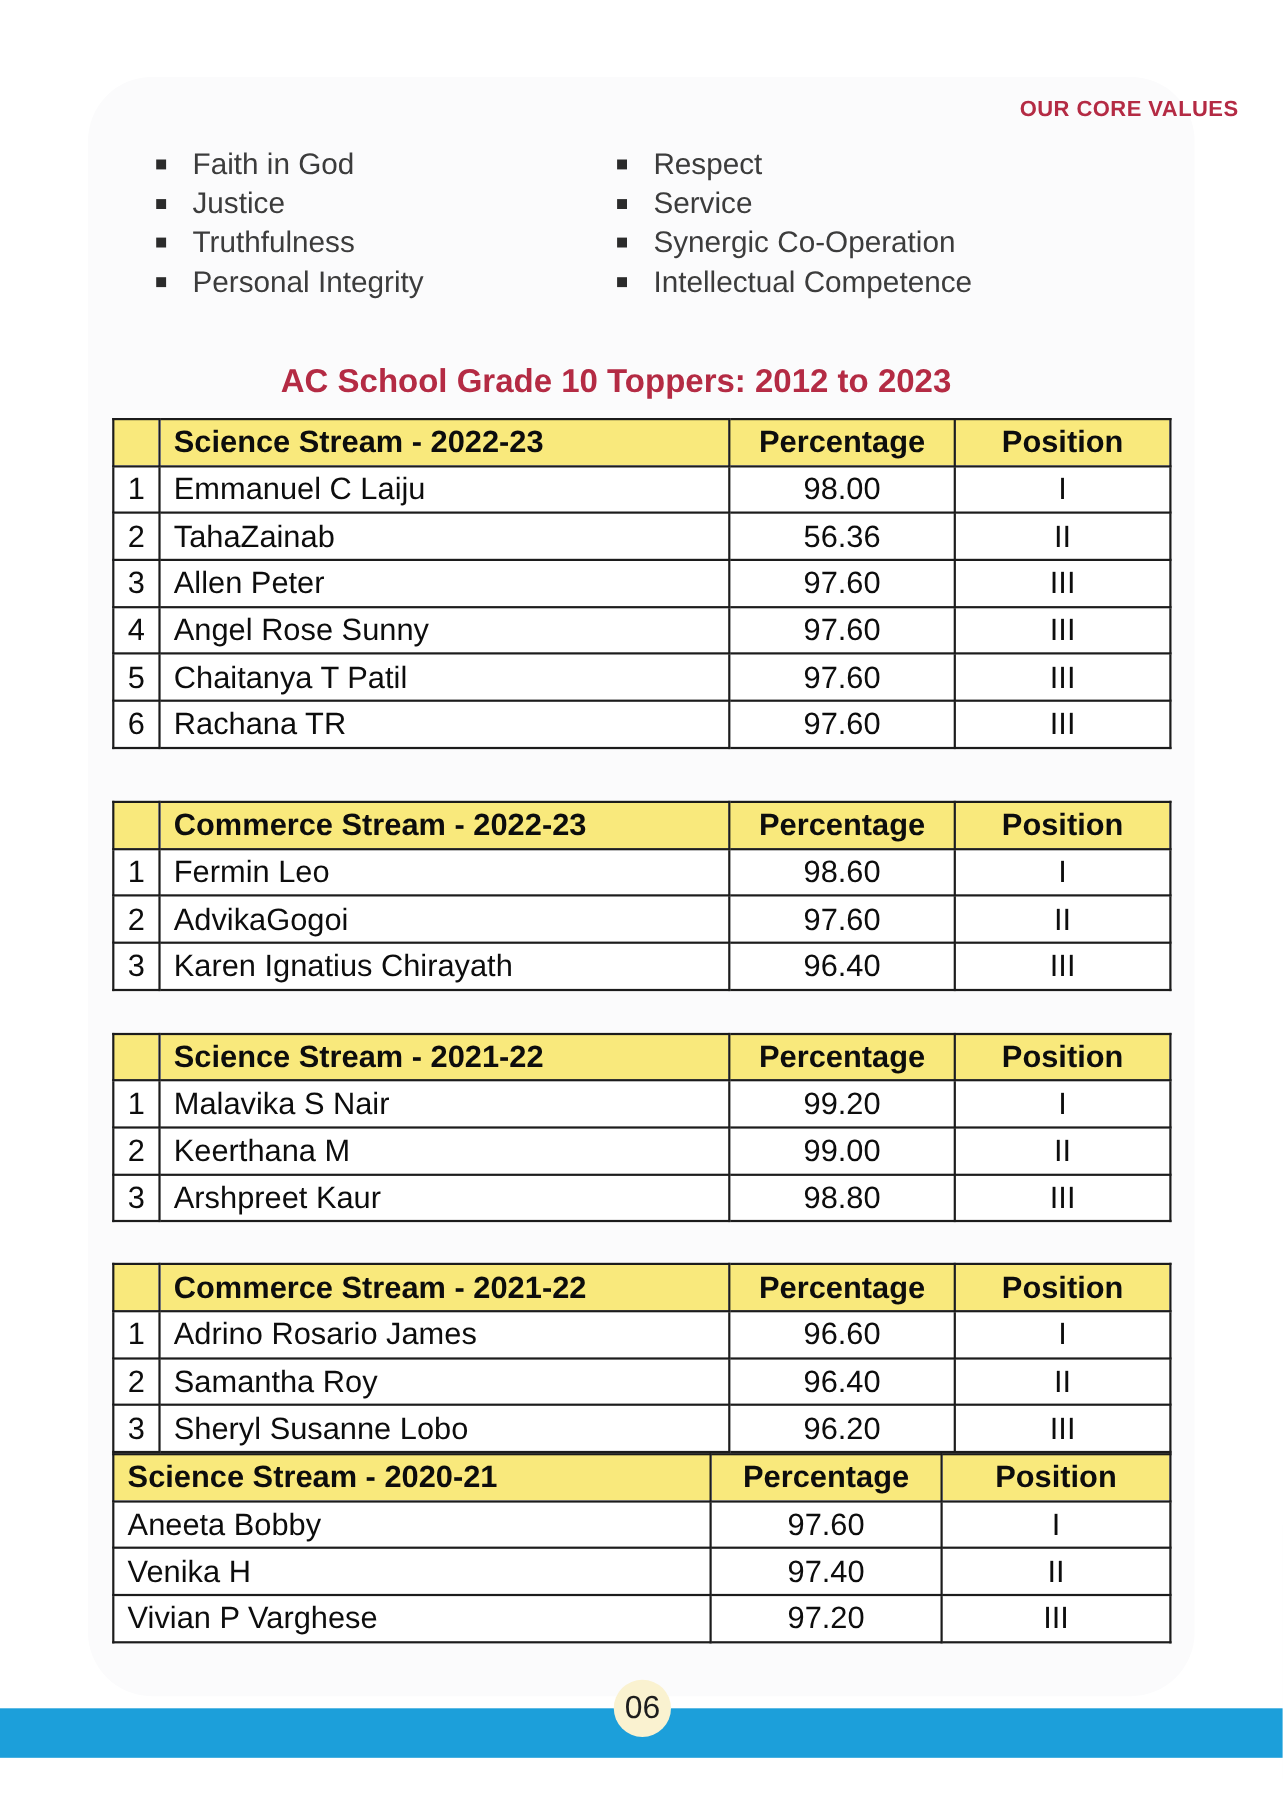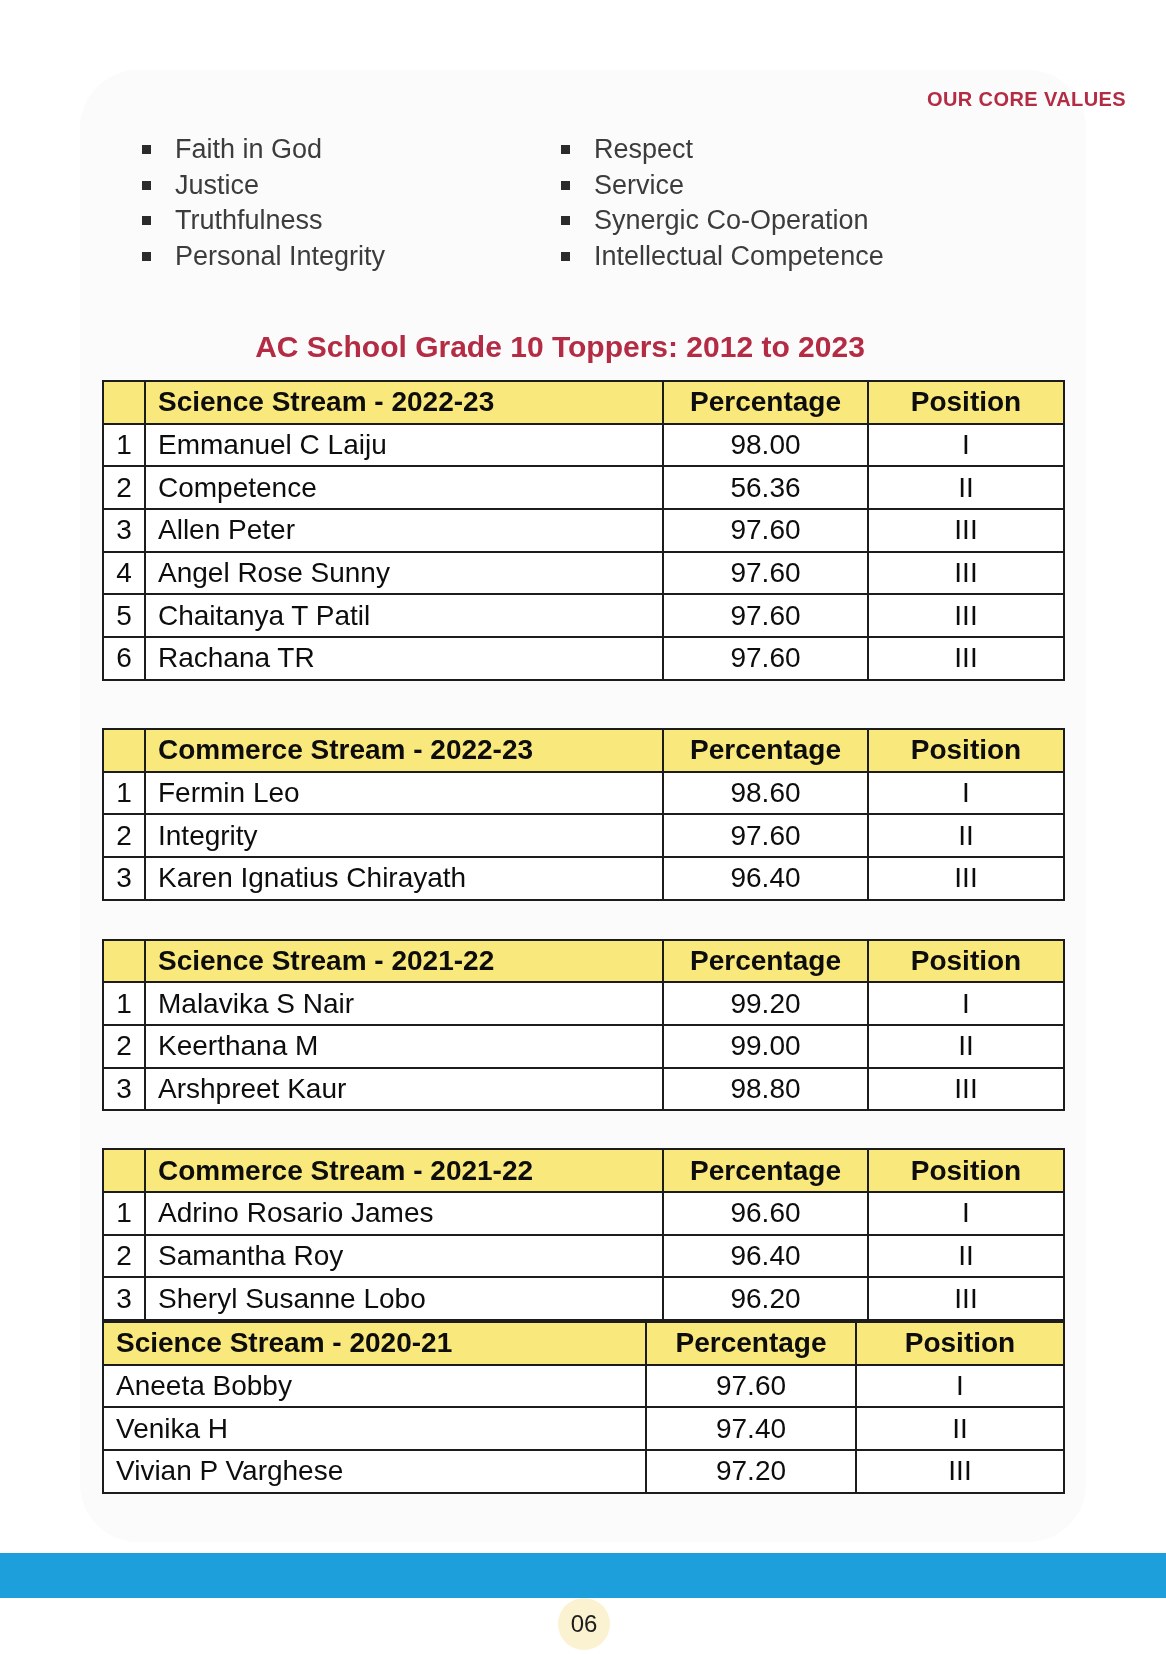--- a/index.html
+++ b/index.html
@@ -38,23 +38,23 @@
   .tables-wrap table:nth-child(3){margin-bottom:37px;}
   .tables-wrap table:nth-child(4){}
   table.toppers th, table.toppers td{
     border:2px solid var(--border);height:40.7px;padding:0;
     font-size:28px;color:#0d0d0d;text-align:center;overflow:hidden;white-space:nowrap;
   }
   table.toppers th{background:var(--yellow);font-weight:700;}
   table.toppers th.title-cell, table.toppers td.name-cell{text-align:left;padding-left:12px;}
   .footer-bar{position:absolute;left:0;top:1553px;width:1166px;height:45px;background:var(--blue);}
   .page-badge{
-    position:absolute;left:558px;top:1598px;width:52px;height:52px;border-radius:50%;
+    position:absolute;left:558px;top:1527px;width:52px;height:52px;border-radius:50%;
     background:var(--cream);display:flex;align-items:center;justify-content:center;
-    font-size:24px;color:#1d1d1d;
+    font-size:29px;color:#1d1d1d;
   }
 </style>
 </head>
 <body style="--red: #b42b44; --yellow: #f9e97c; --blue: #1c9fda; --cream: #faf2d0; --border: #1c1c1c;">
 
 <div class="page">
   <div class="card"></div>
 
   <div class="core-title">OUR CORE VALUES</div>
 
@@ -115,21 +115,21 @@
         </thead>
         <tbody>
           <tr>
             <td>1</td>
             <td class="name-cell">Emmanuel C Laiju</td>
             <td>98.00</td>
             <td>I</td>
           </tr>
           <tr>
             <td>2</td>
-            <td class="name-cell">Competence</td>
+            <td class="name-cell">TahaZainab</td>
             <td>56.36</td>
             <td>II</td>
           </tr>
           <tr>
             <td>3</td>
             <td class="name-cell">Allen Peter</td>
             <td>97.60</td>
             <td>III</td>
           </tr>
           <tr>
@@ -169,21 +169,21 @@
         </thead>
         <tbody>
           <tr>
             <td>1</td>
             <td class="name-cell">Fermin Leo</td>
             <td>98.60</td>
             <td>I</td>
           </tr>
           <tr>
             <td>2</td>
-            <td class="name-cell">Integrity</td>
+            <td class="name-cell">AdvikaGogoi</td>
             <td>97.60</td>
             <td>II</td>
           </tr>
           <tr>
             <td>3</td>
             <td class="name-cell">Karen Ignatius Chirayath</td>
             <td>96.40</td>
             <td>III</td>
           </tr>
         </tbody>

